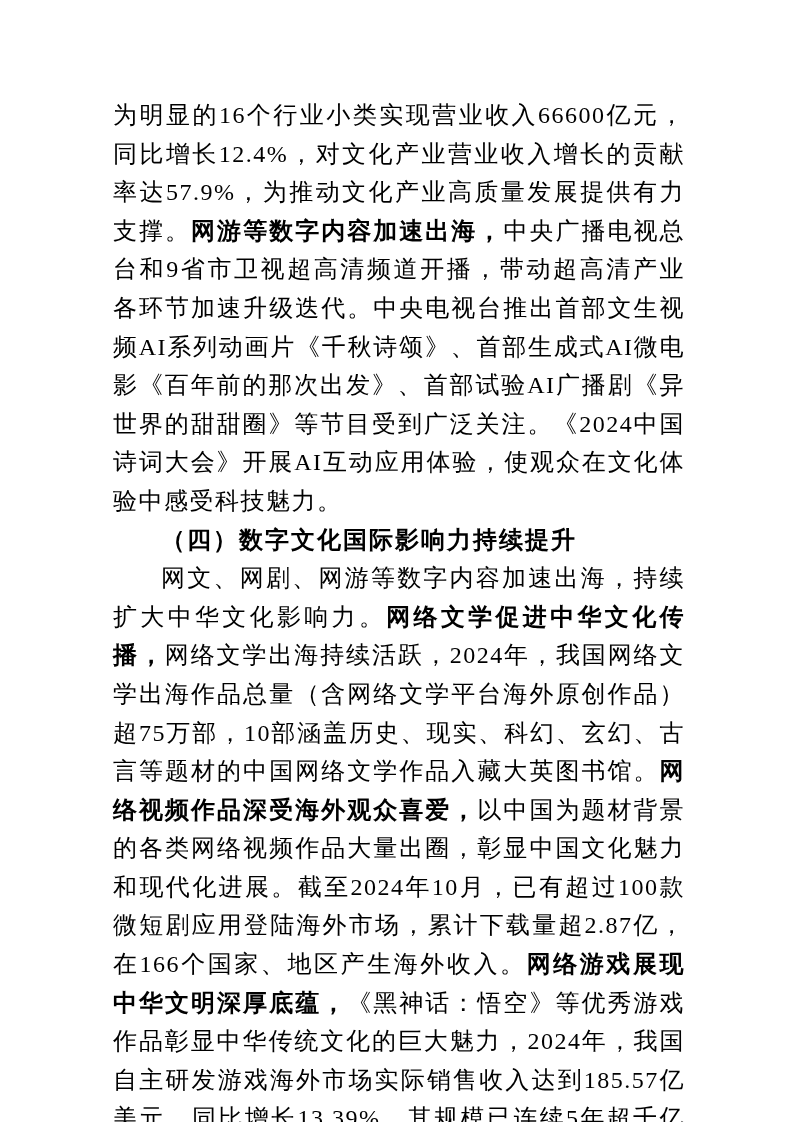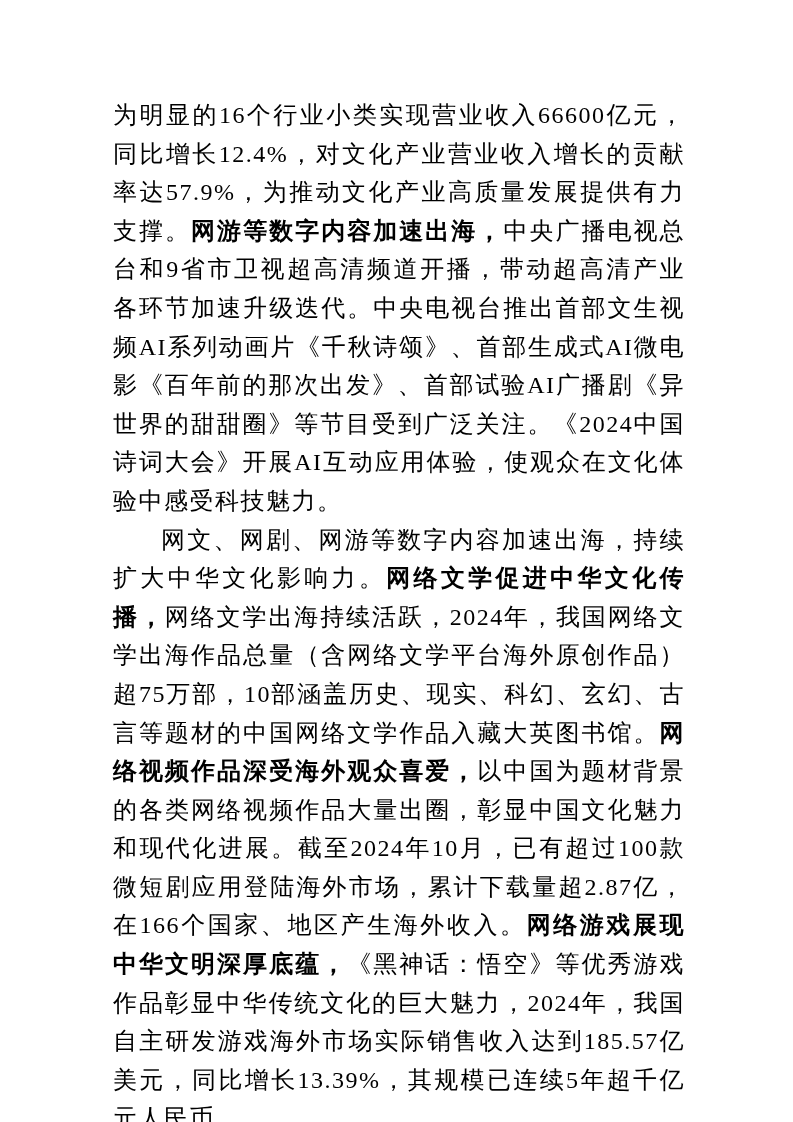--- a/index.html
+++ b/index.html
@@ -53,15 +53,16 @@
     line-height: 20px;
     color: #000000;
   }
 </style>
 </head>
 <body>
 
 <div class="page">
   <div class="content">
       <p class="para "><span class="run">为明显的16个行业小类实现营业收入66600亿元，同比增长12.4%，对文化产业营业收入增长的贡献率达57.9%，为推动文化产业高质量发展提供有力支撑。</span><span class="run bold">网游等数字内容加速出海，</span><span class="run">中央广播电视总台和9省市卫视超高清频道开播，带动超高清产业各环节加速升级迭代。中央电视台推出首部文生视频AI系列动画片《千秋诗颂》、首部生成式AI微电影《百年前的那次出发》、首部试验AI广播剧《异世界的甜甜圈》等节目受到广泛关注。《2024中国诗词大会》开展AI互动应用体验，使观众在文化体验中感受科技魅力。</span></p>
+      <p class="para heading"><span class="run bold">（四）数字文化国际影响力持续提升</span></p>
       <p class="para indent"><span class="run">网文、网剧、网游等数字内容加速出海，持续扩大中华文化影响力。</span><span class="run bold">网络文学促进中华文化传播，</span><span class="run">网络文学出海持续活跃，2024年，我国网络文学出海作品总量（含网络文学平台海外原创作品）超75万部，10部涵盖历史、现实、科幻、玄幻、古言等题材的中国网络文学作品入藏大英图书馆。</span><span class="run bold">网络视频作品深受海外观众喜爱，</span><span class="run">以中国为题材背景的各类网络视频作品大量出圈，彰显中国文化魅力和现代化进展。截至2024年10月，已有超过100款微短剧应用登陆海外市场，累计下载量超2.87亿，在166个国家、地区产生海外收入。</span><span class="run bold">网络游戏展现中华文明深厚底蕴，</span><span class="run">《黑神话：悟空》等优秀游戏作品彰显中华传统文化的巨大魅力，2024年，我国自主研发游戏海外市场实际销售收入达到185.57亿美元，同比增长13.39%，其规模已连续5年超千亿元人民币。</span></p>
     </div>
 </div>
 
 </body></html>

